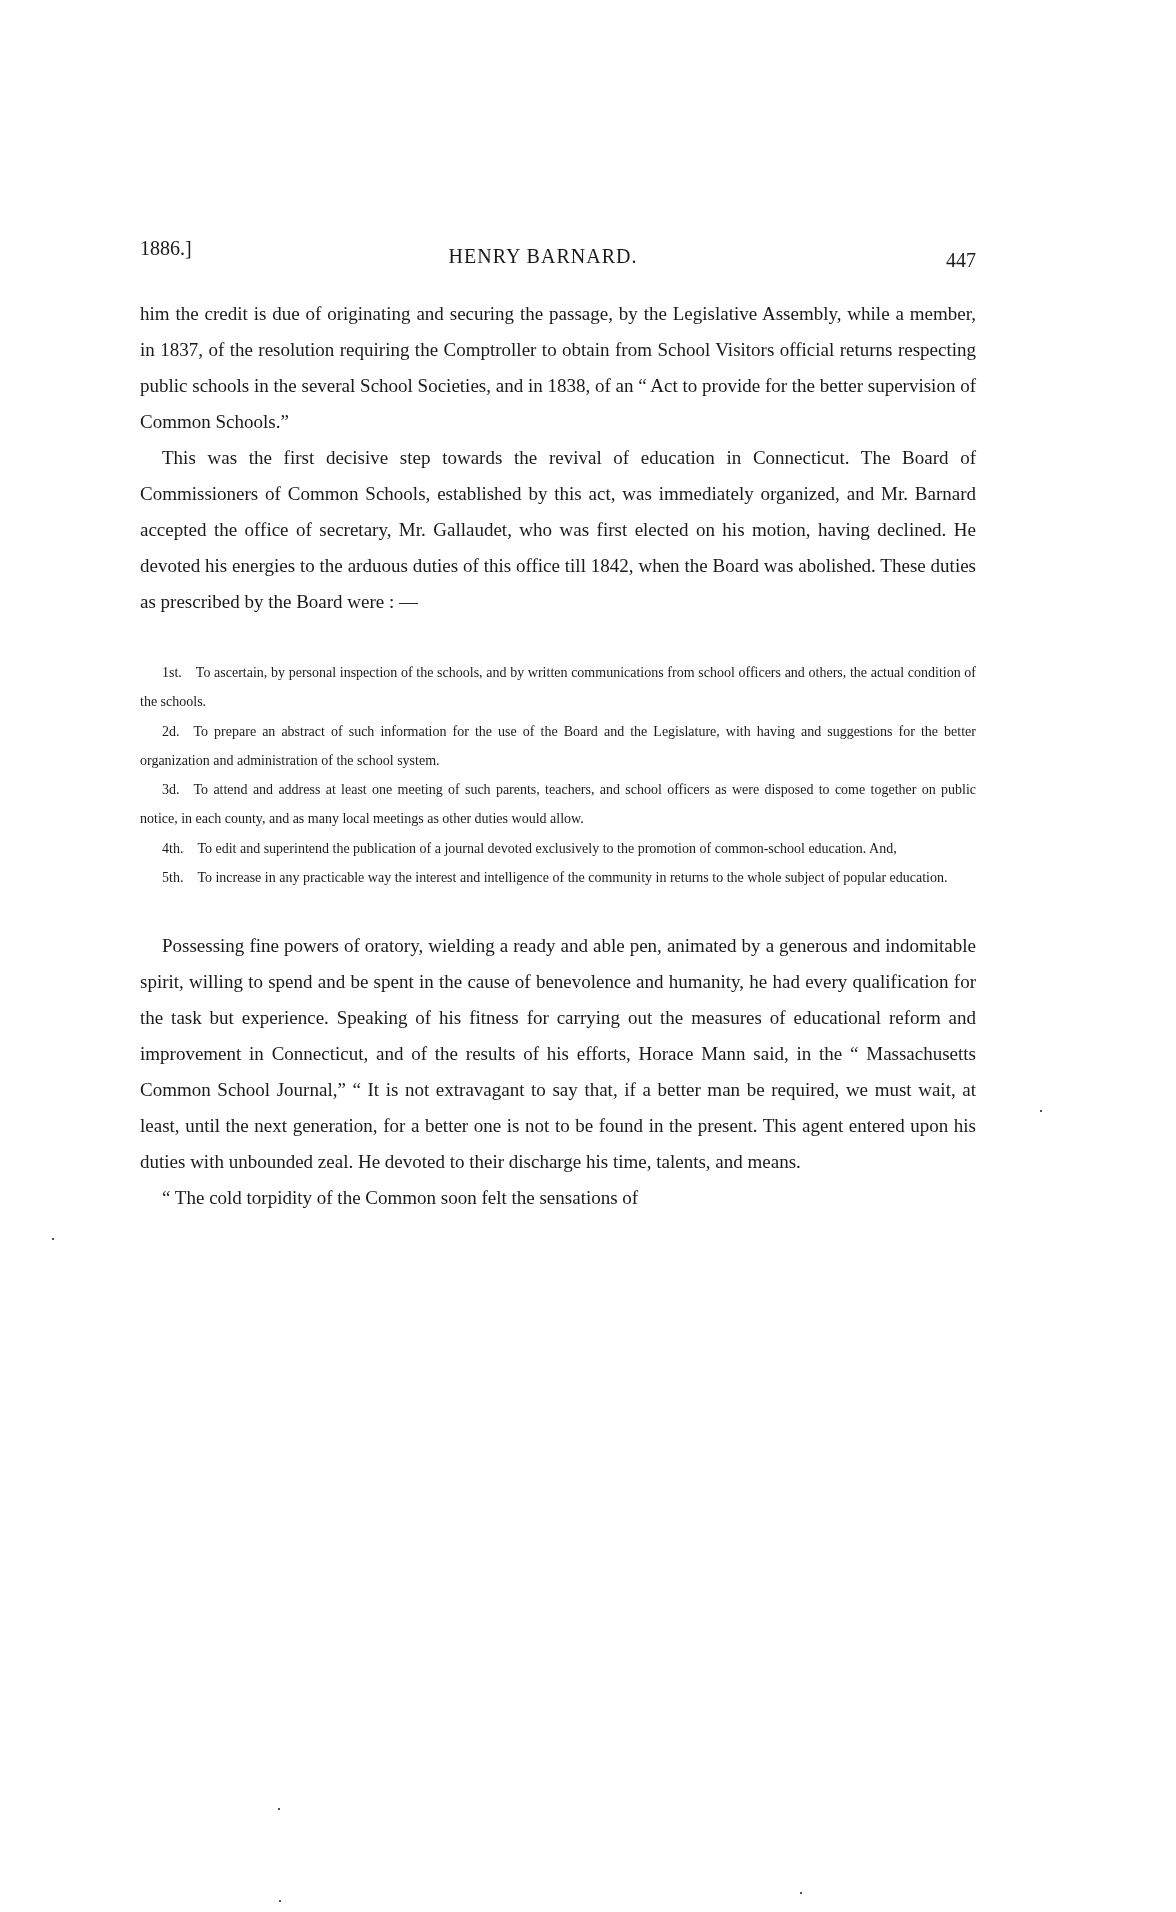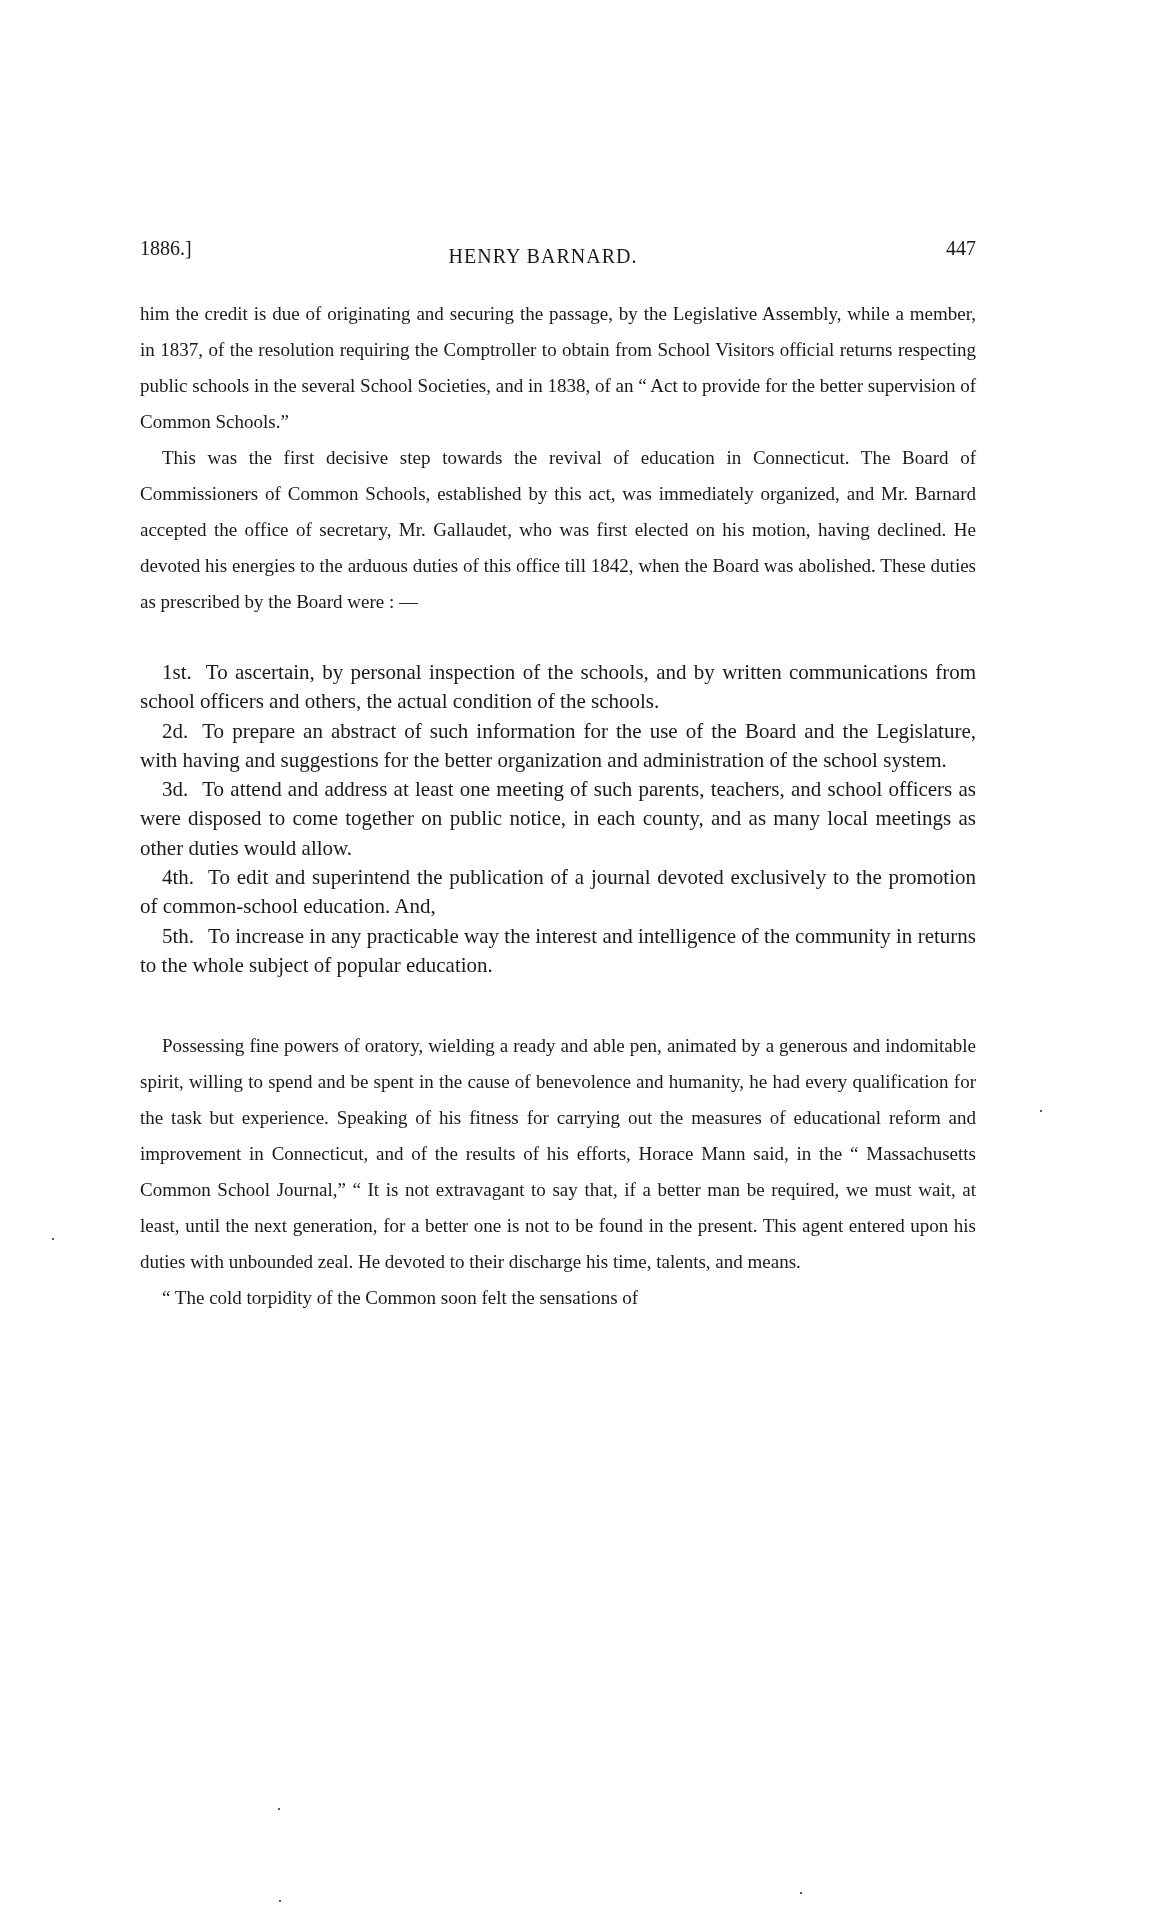--- a/index.html
+++ b/index.html
@@ -26,50 +26,50 @@
       height: 40px;
       font-size: 20px;
       line-height: 40px;
     }
     .running-head .year { position: absolute; left: 0; top: 0; }
     .running-head .title {
       position: absolute; left: 0; right: 0; top: 8px;
       text-align: center; letter-spacing: 1px;
       padding-right: 30px;
     }
-    .running-head .pagenum { position: absolute; right: 0; top: 0; }
+    .running-head .pagenum { position: absolute; right: 0; top: 12px; }
 
     .body-text {
       margin-top: 28px;
       font-size: 19px;
       line-height: 36px;
       text-align: justify;
       text-align-last: left;
       hyphens: none;
     }
     .body-text p {
       margin: 0;
     }
     .body-text p.indent { text-indent: 22px; }
     .body-text p.noindent { text-indent: 0; }
 
     .extract {
       margin-top: 38px;
-      font-size: 21px;
+      font-size: 14px;
       line-height: 29.3px;
       text-align: justify;
       text-align-last: left;
     }
     .extract p {
       margin: 0;
       text-indent: 22px;
     }
     .extract .ord { margin-right: 14px; }
 
-    .body-text.second { margin-top: 48px; }
+    .body-text.second { margin-top: 36px; }
 
     .speck {
       position: absolute;
       width: 2px;
       height: 2px;
       background: #555;
     }
   </style>
 </head>
 <body>

